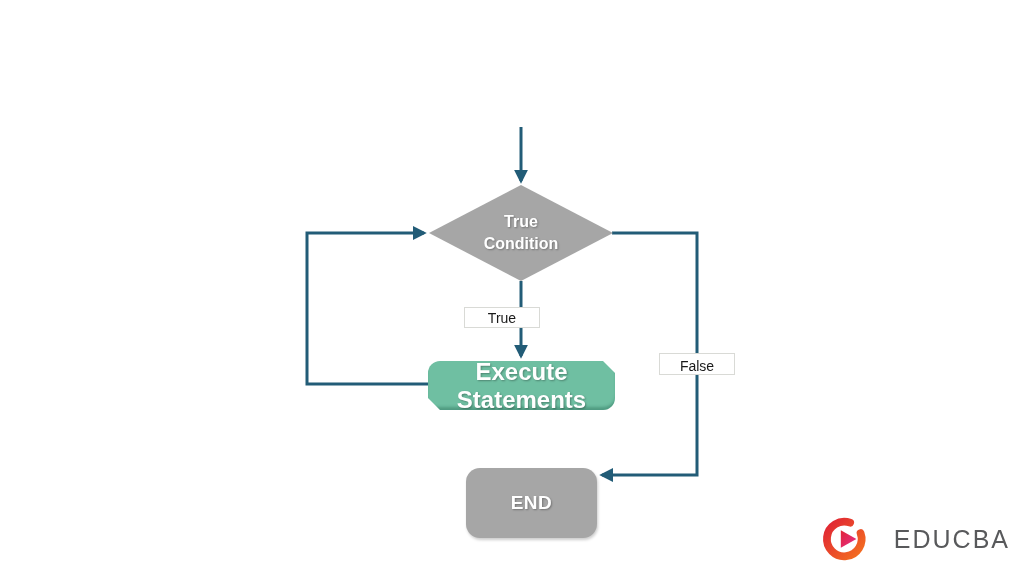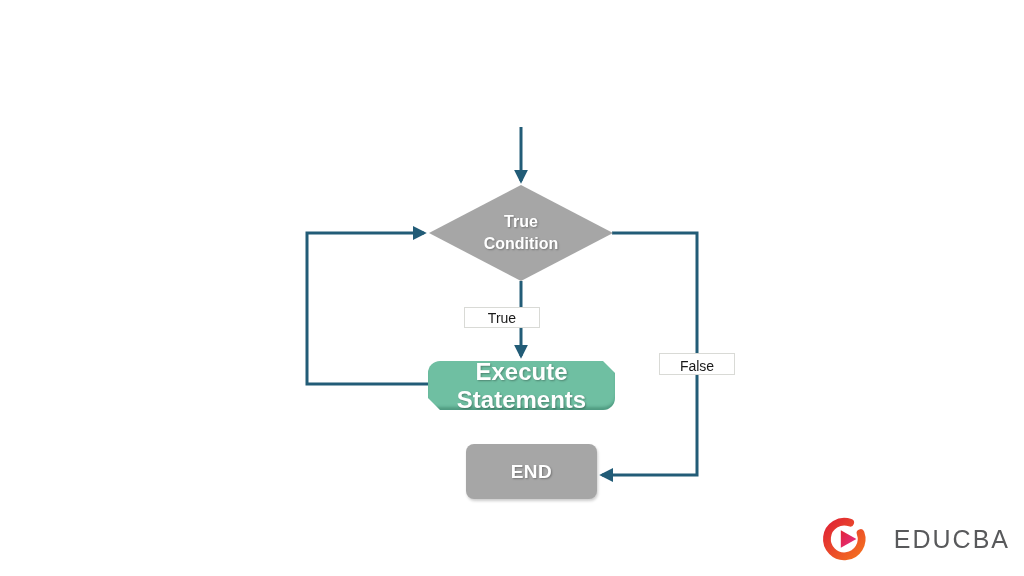--- a/index.html
+++ b/index.html
@@ -64,24 +64,24 @@
     left: 428px; top: 361px;
     width: 187px; height: 49px;
     background: var(--green, #6fbfa2);
     border-radius: 12px 2px 12px 2px;
     clip-path: polygon(0 0, calc(100% - 12px) 0, 100% 12px, 100% 100%, 12px 100%, 0 calc(100% - 12px));
     box-shadow: inset 0 -4px 3px -1px rgba(20, 90, 70, 0.35);
     font-size: 24px;
   }
 
   .node.end {
-    left: 466px; top: 444px;
-    width: 131px; height: 55px;
+    left: 466px; top: 468px;
+    width: 131px; height: 70px;
     background: var(--gray, #a6a6a6);
-    border-radius: 8px;
+    border-radius: 14px;
     font-size: 19px;
     letter-spacing: 0.5px;
     box-shadow: 1px 2px 3px rgba(0,0,0,0.2);
   }
 
   .edge-label {
     position: absolute;
     background: #ffffff;
     border: 1px solid var(--label_border, #d9dad6);
     color: var(--label_text, #1a1a1a);

